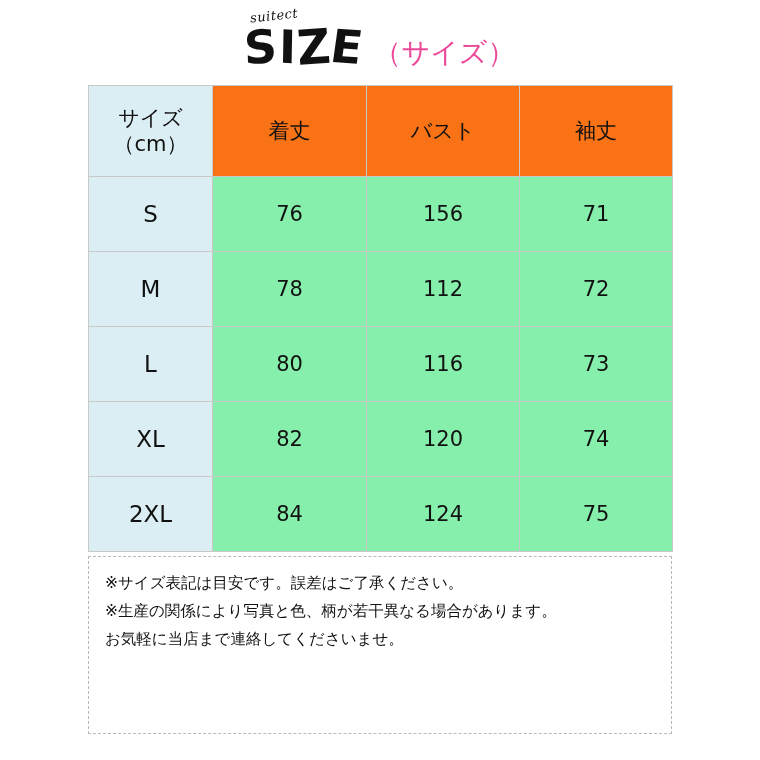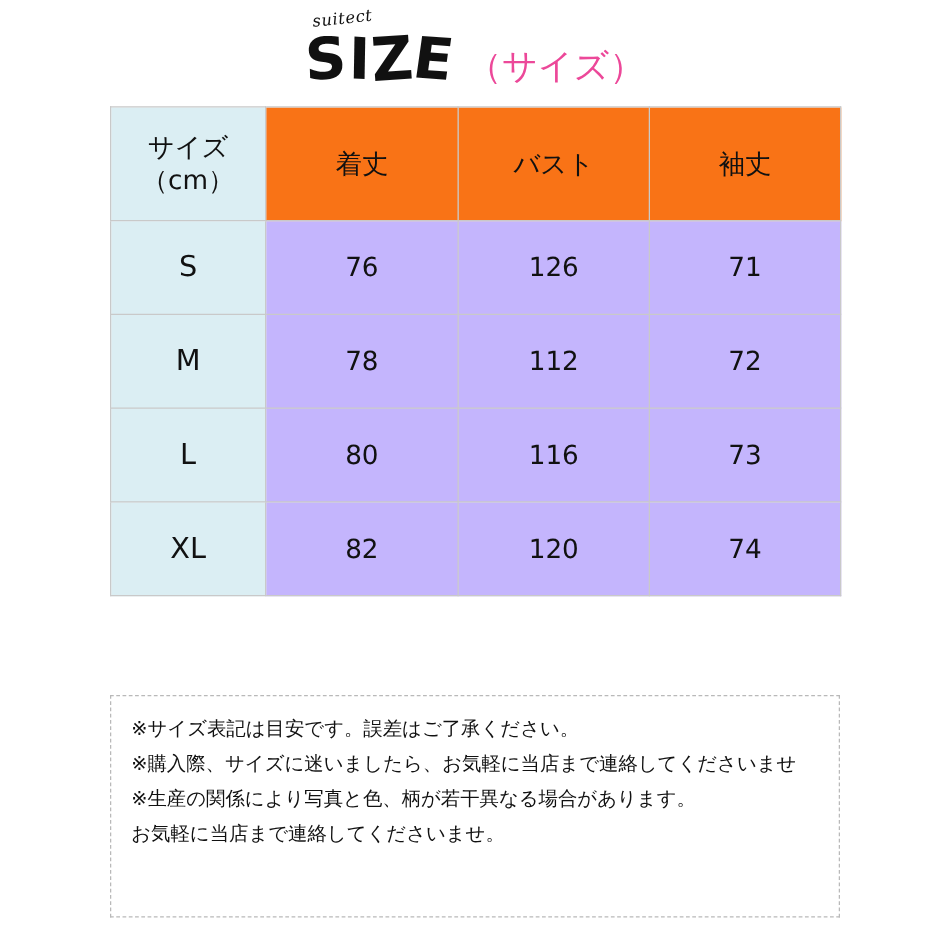--- a/index.html
+++ b/index.html
@@ -103,21 +103,21 @@
     height: 88px;
     background: #f97316;
     font-size: 21px;
     line-height: 1.25;
   }
   thead th.first {
     background: #dbeef3;
   }
   tbody td {
     height: 72px;
-    background: #c4b5fd;
+    background: #86efac;
   }
   tbody td.size-cell {
     background: #dbeef3;
     font-size: 23px;
   }
 
   
   .notes {
     position: absolute;
     top: 556px;
@@ -172,45 +172,50 @@
           </th>
           <th>着丈</th>
           <th>バスト</th>
           <th>袖丈</th>
         </tr>
       </thead>
       <tbody>
         <tr>
           <td class="size-cell">S</td>
           <td>76</td>
-          <td>126</td>
+          <td>156</td>
           <td>71</td>
         </tr>
         <tr>
           <td class="size-cell">M</td>
           <td>78</td>
           <td>112</td>
           <td>72</td>
         </tr>
         <tr>
           <td class="size-cell">L</td>
           <td>80</td>
           <td>116</td>
           <td>73</td>
         </tr>
         <tr>
           <td class="size-cell">XL</td>
           <td>82</td>
           <td>120</td>
           <td>74</td>
         </tr>
+        <tr>
+          <td class="size-cell">2XL</td>
+          <td>84</td>
+          <td>124</td>
+          <td>75</td>
+        </tr>
       </tbody>
     </table>
   </div>
 
   <div class="notes">
     <p>※サイズ表記は目安です。誤差はご了承ください。</p>
-    <p>※購入際、サイズに迷いましたら、お気軽に当店まで連絡してくださいませ</p>
     <p>※生産の関係により写真と色、柄が若干異なる場合があります。</p>
     <p>お気軽に当店まで連絡してくださいませ。</p>
   </div>
 
 </div>
 
 </body></html>

